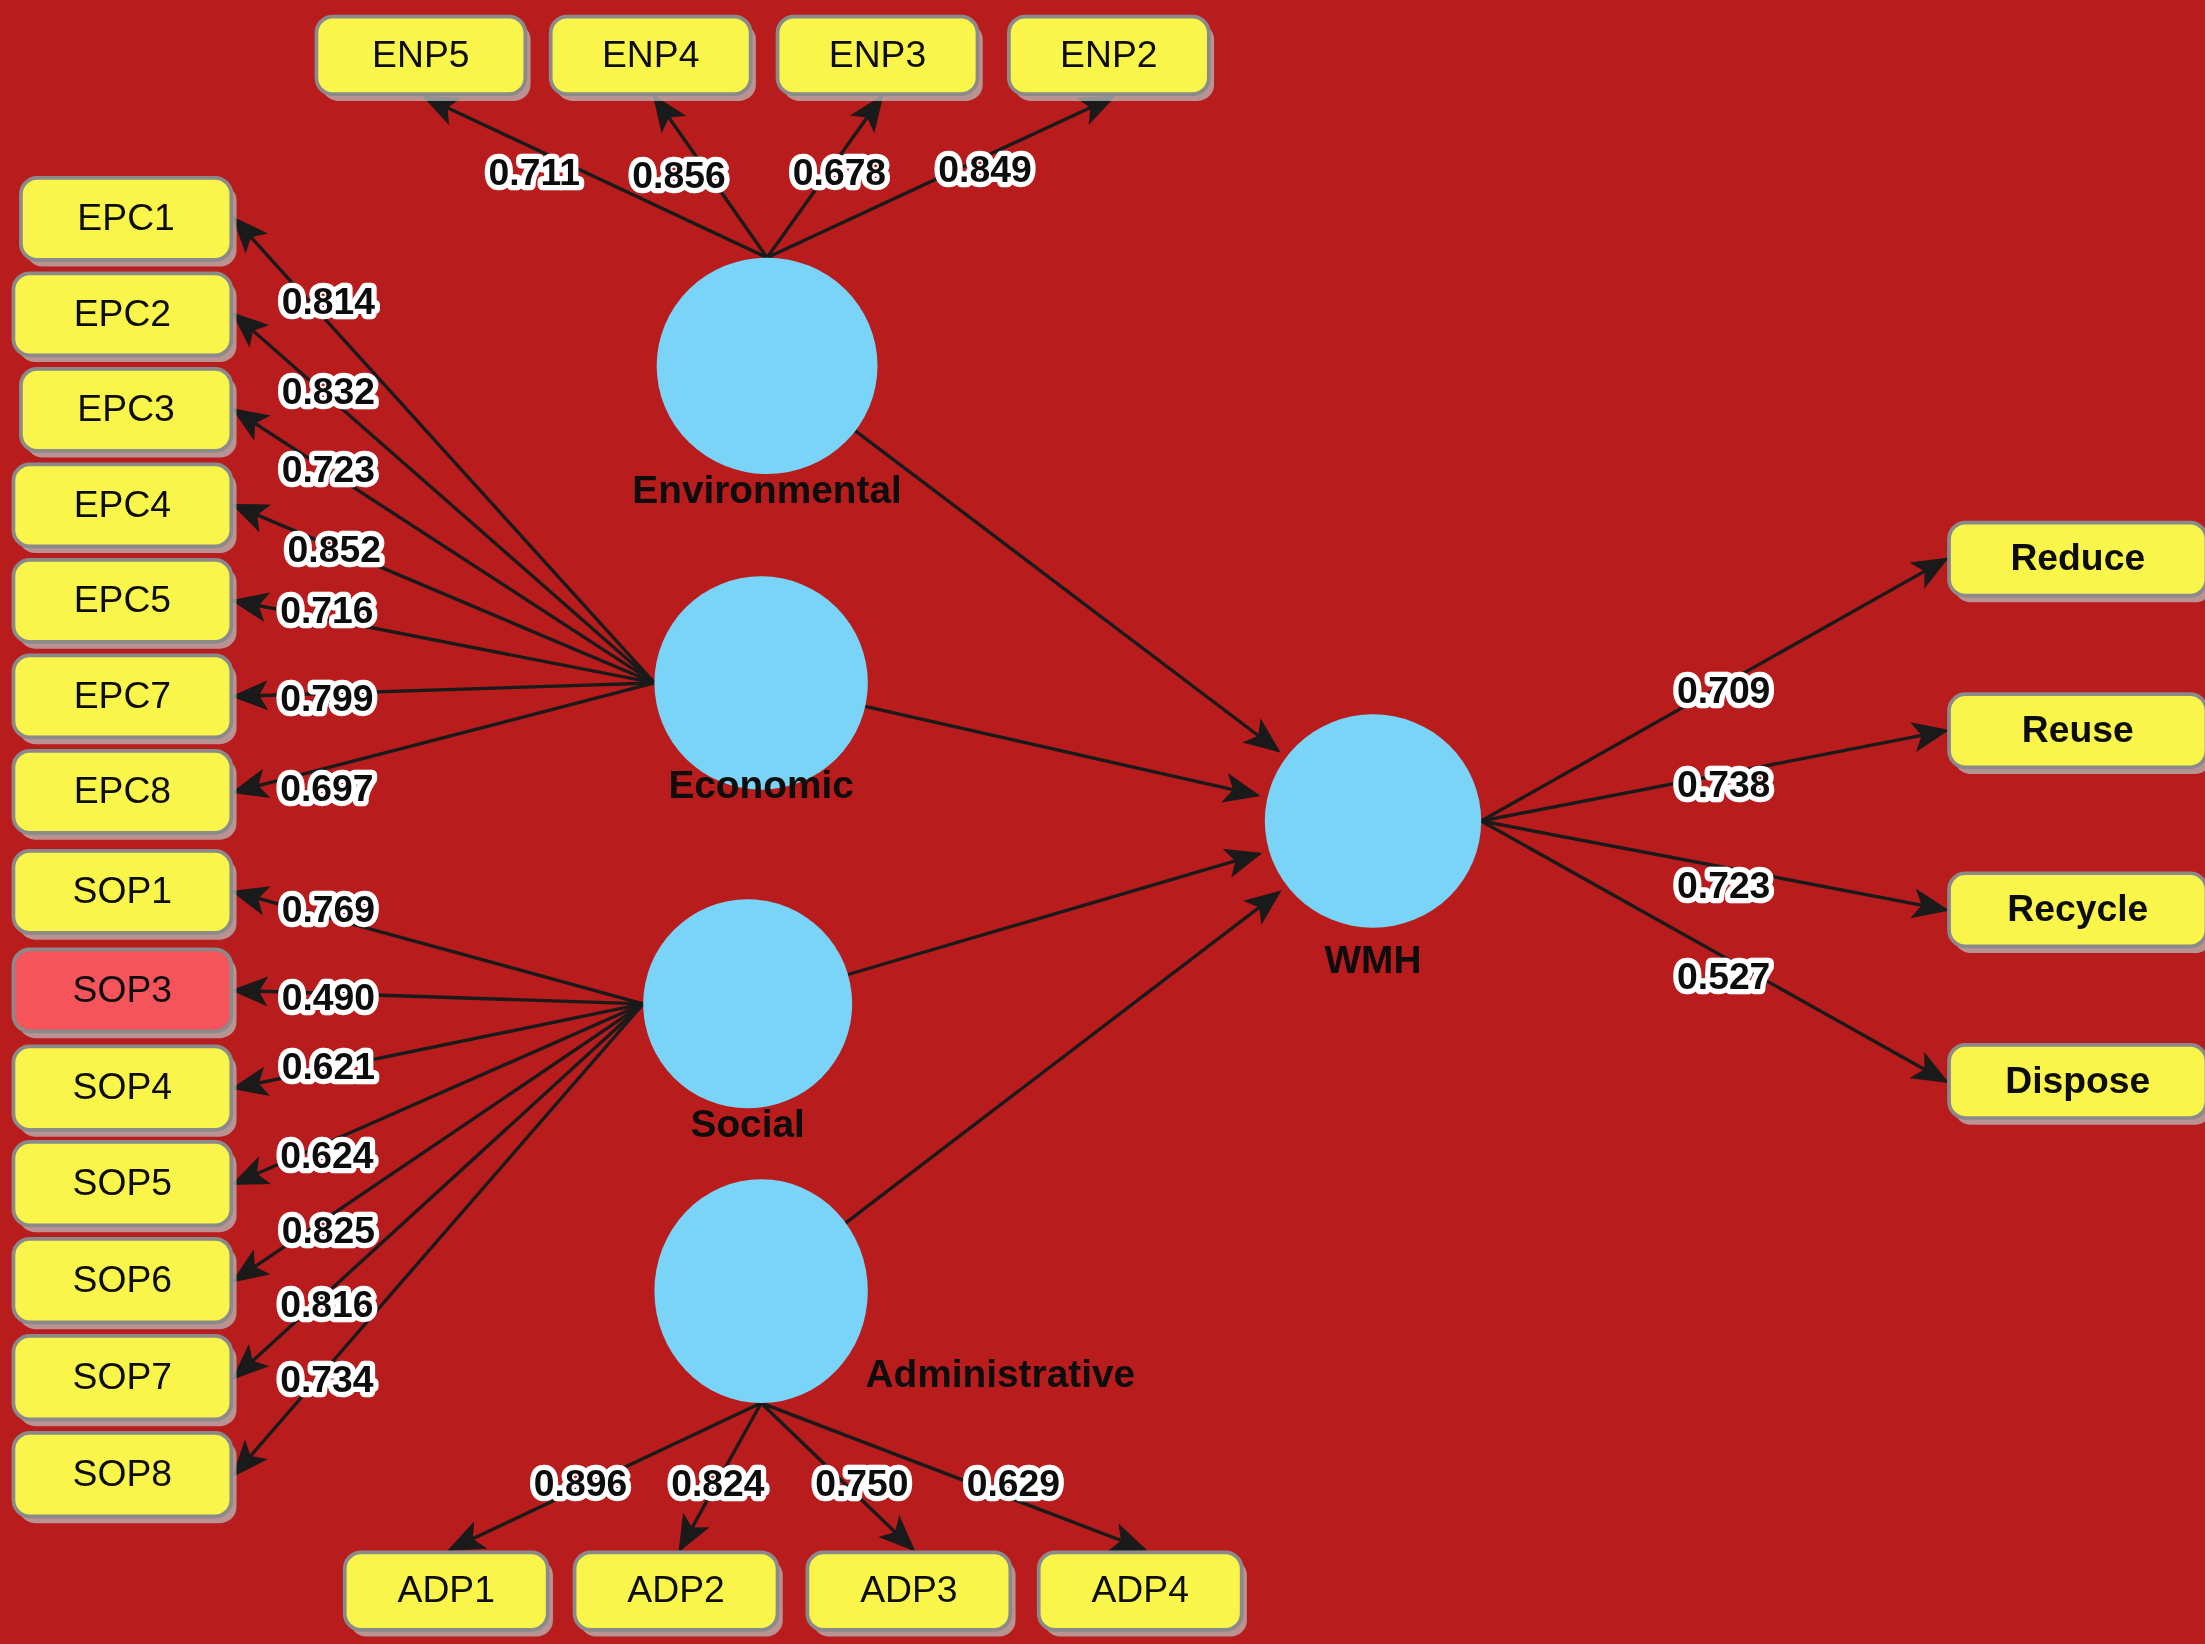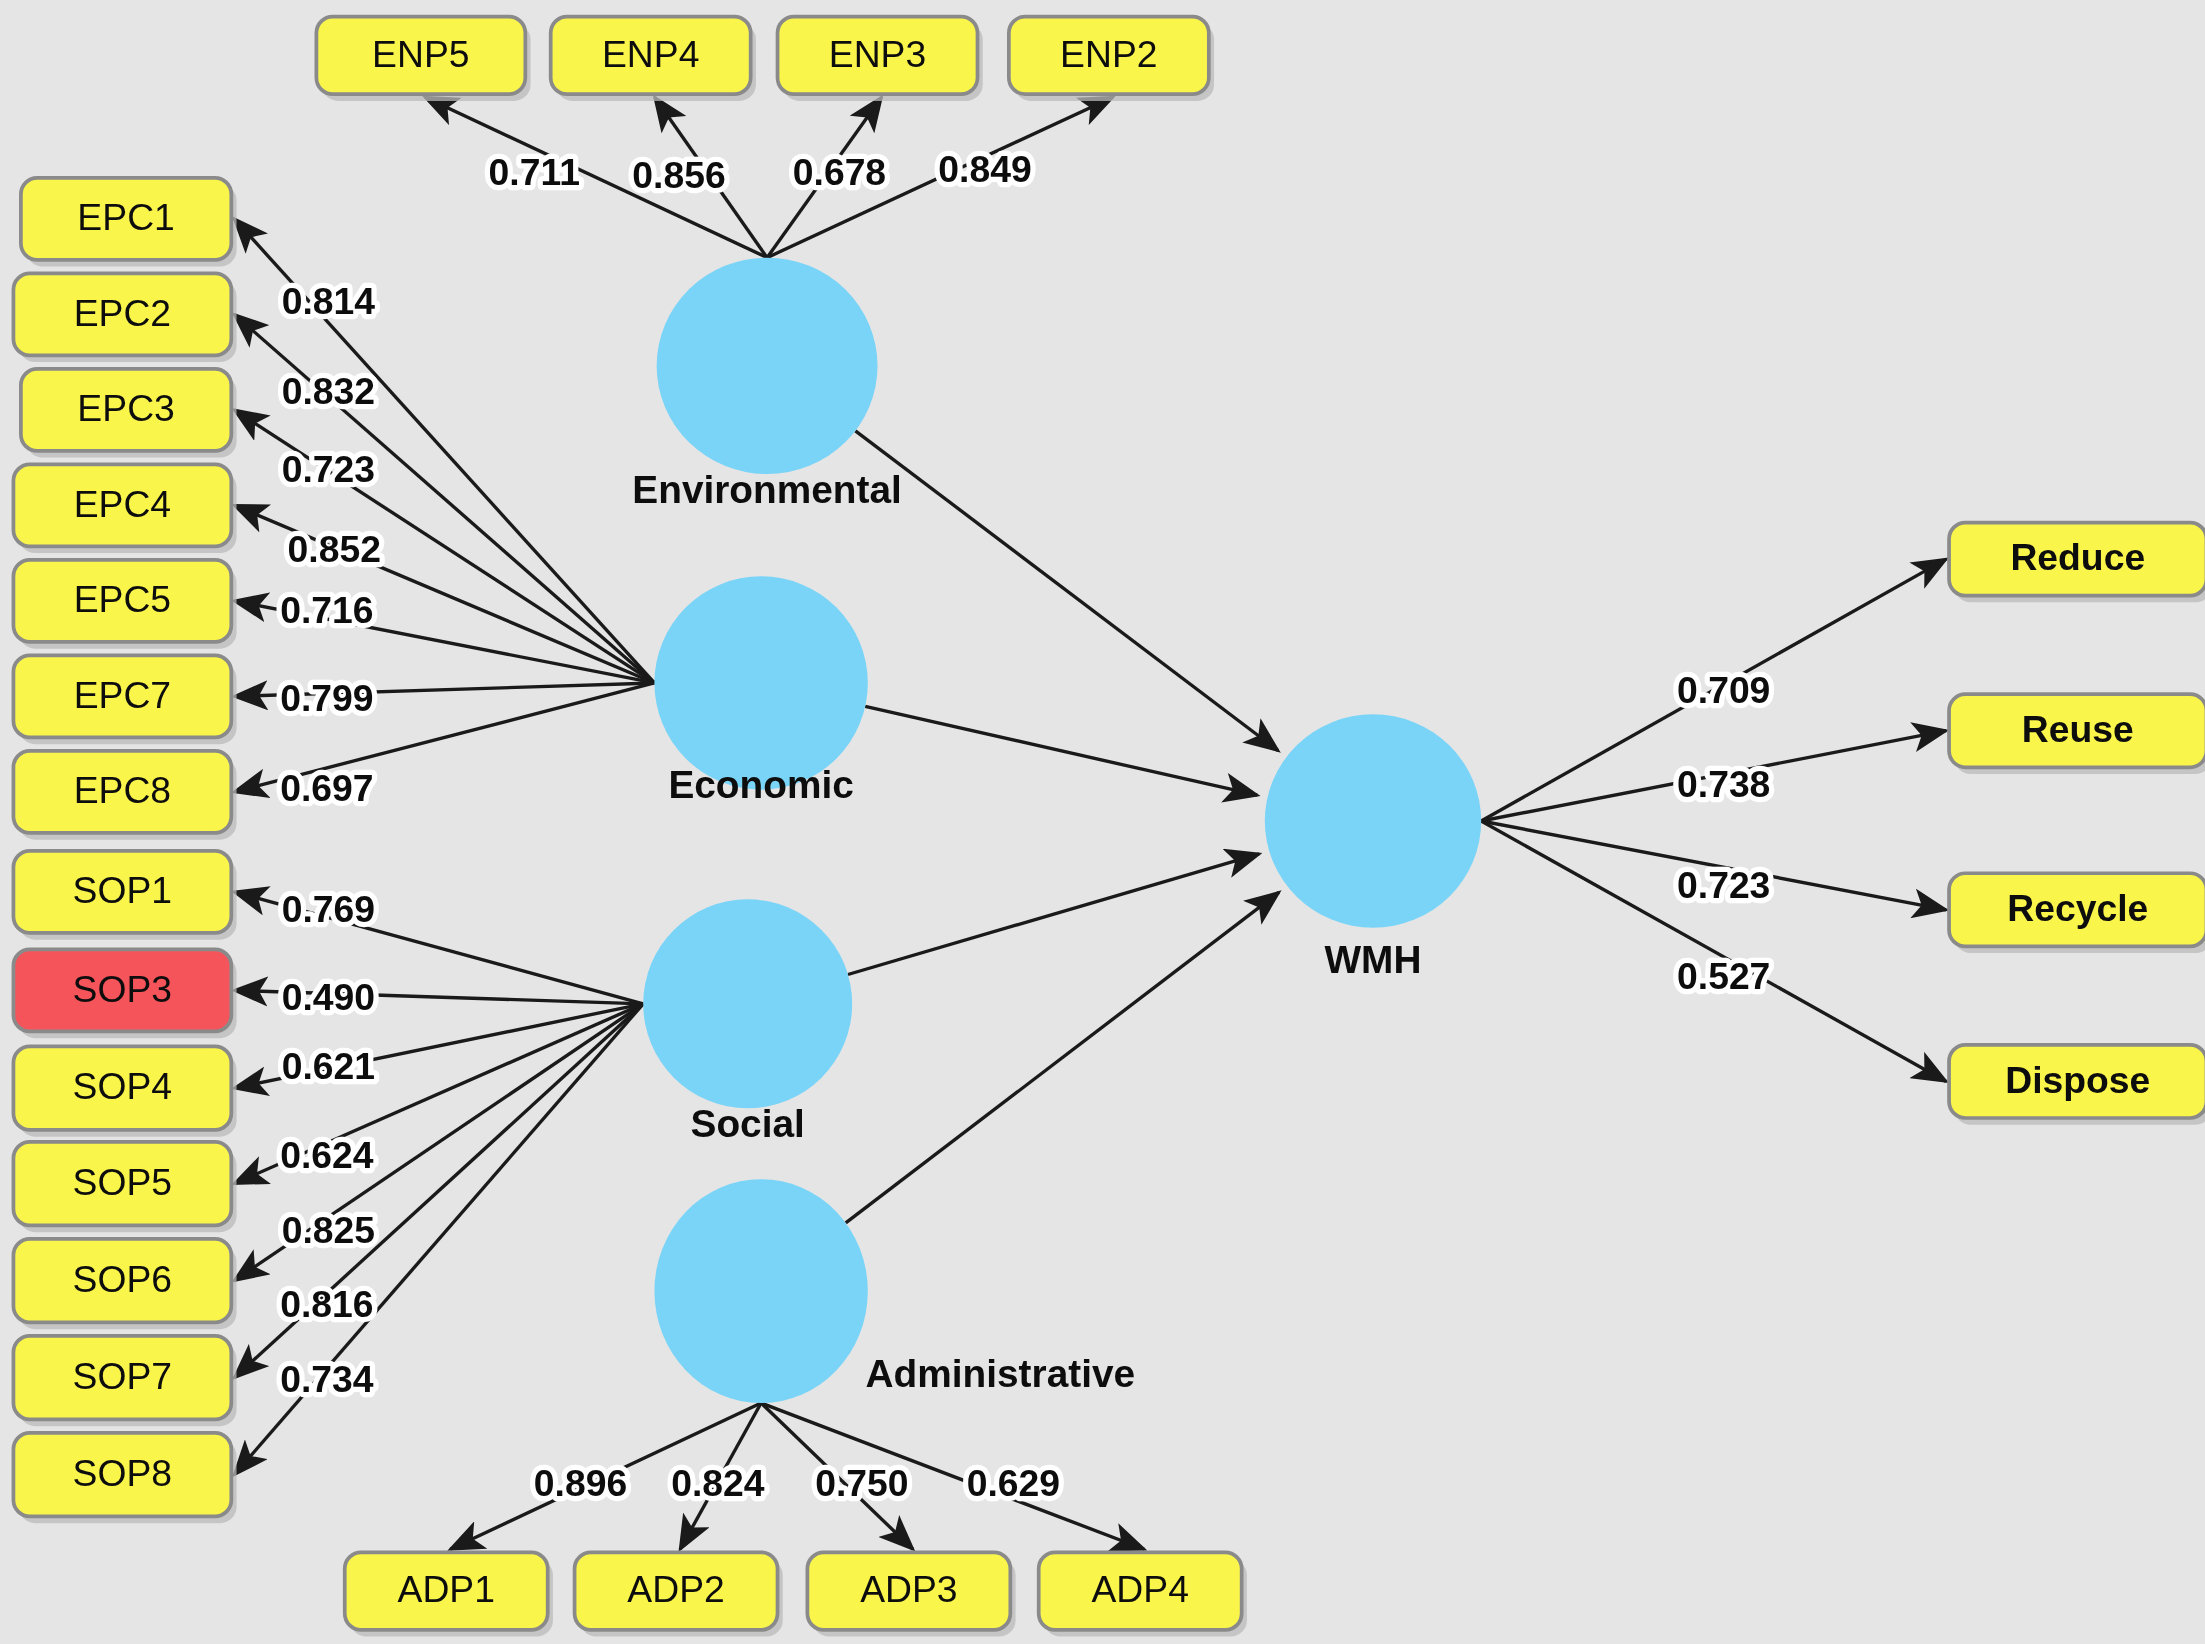--- a/index.html
+++ b/index.html
@@ -10,21 +10,21 @@
   body {
     width: 2205px;
     height: 1645px;
     font-family: "Liberation Sans", sans-serif;
     overflow: hidden;
   }
   #diagram-root {
     position: relative;
     width: 2205px;
     height: 1645px;
-    background: #e5e5e5;
+    background: #b91c1c;
   }
   svg#sem-canvas {
     position: absolute;
     top: 0;
     left: 0;
     width: 2205px;
     height: 1645px;
   }
   .node-box {
     fill: #faf54b;

